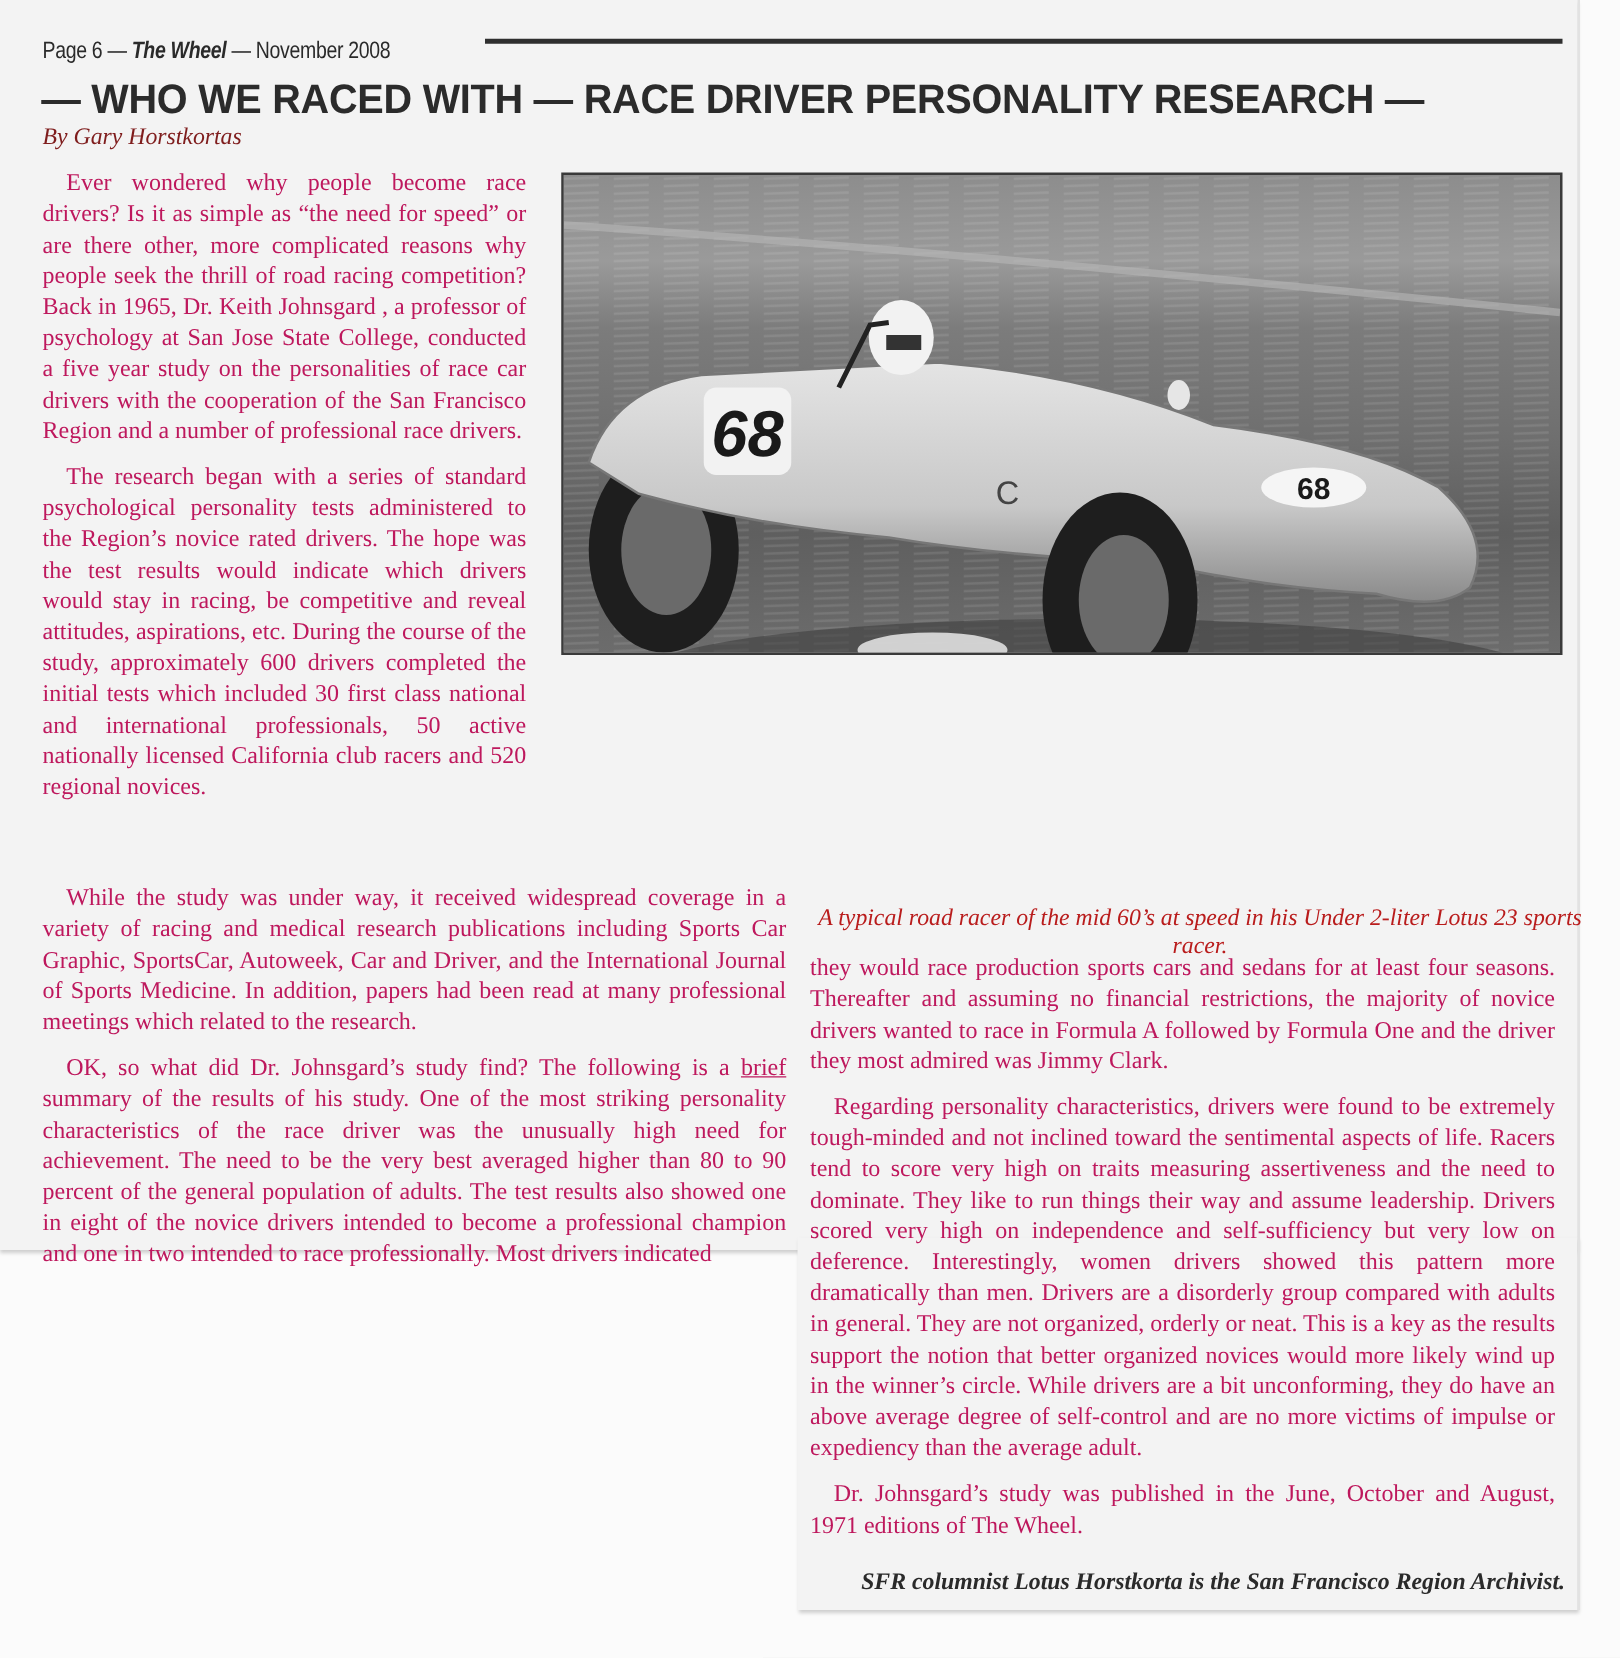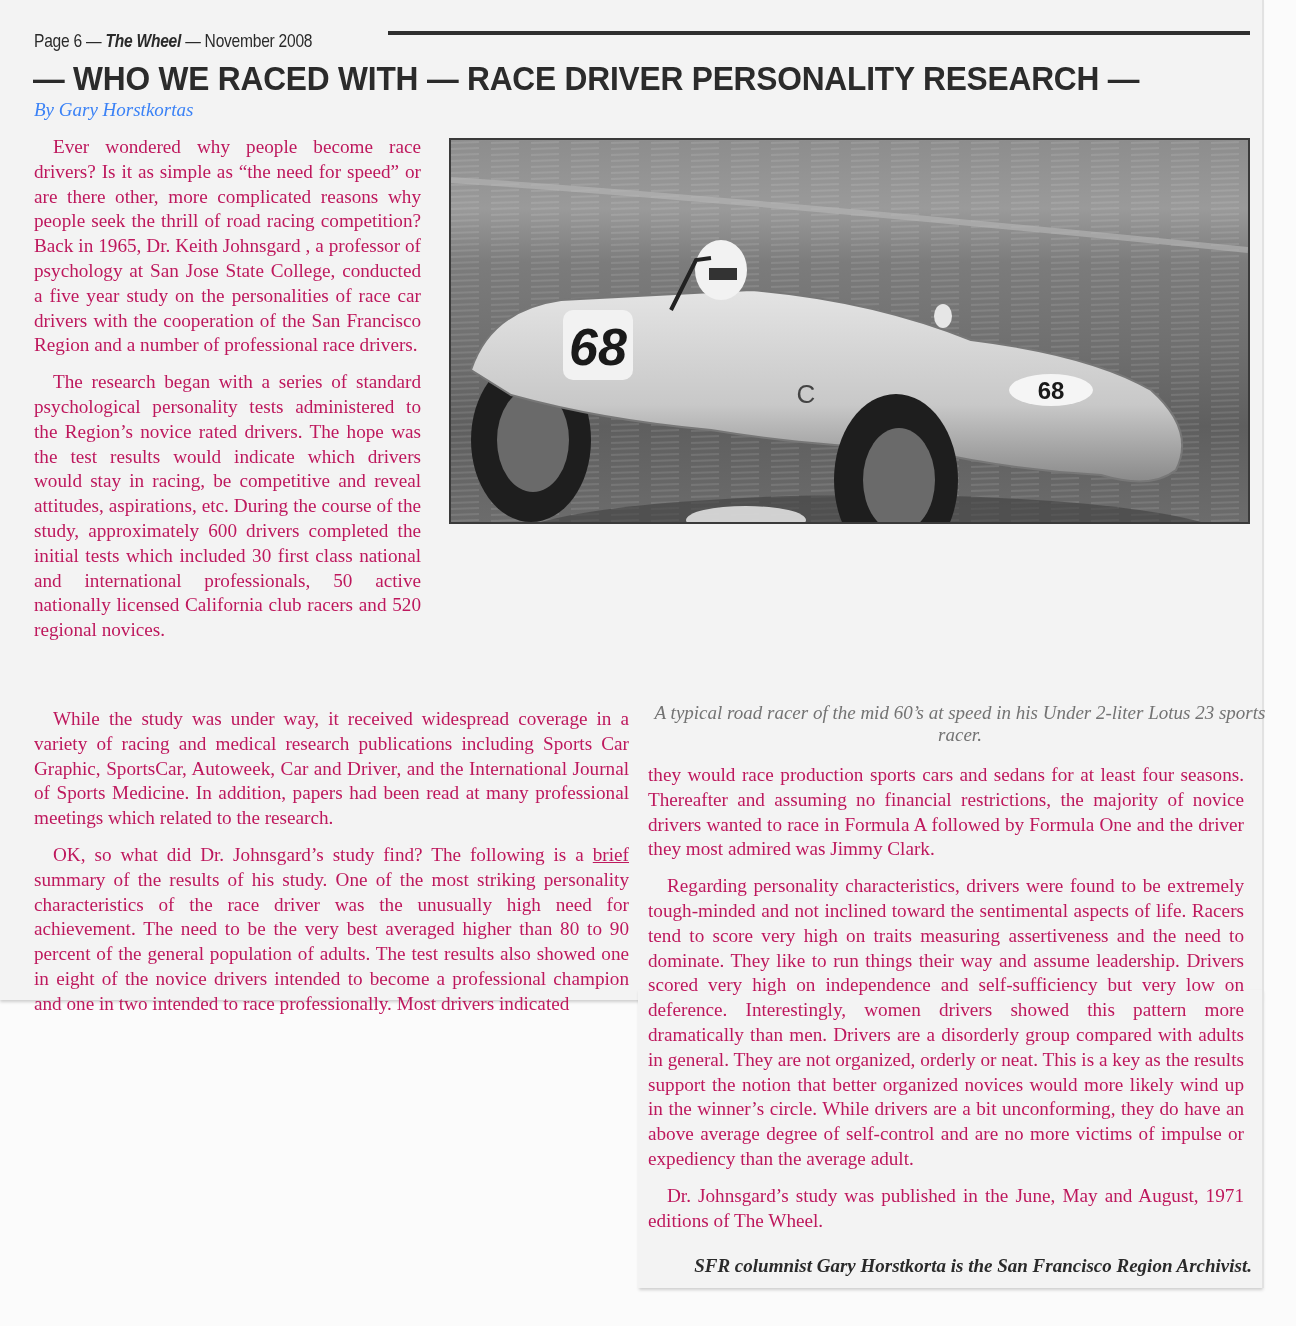--- a/index.html
+++ b/index.html
@@ -40,21 +40,21 @@
     }
     .headline {
       position: absolute; left: 33px; top: 60px;
       font-family: "Liberation Sans", "DejaVu Sans", sans-serif;
       font-weight: bold; font-size: 33px; color: #2b2b2b;
       white-space: nowrap; letter-spacing: -0.2px;
       transform: scaleX(0.96); transform-origin: left center;
     }
     .byline {
       position: absolute; left: 34px; top: 99px;
-      font-style: italic; font-size: 19px; color: #3b82f6;
+      font-style: italic; font-size: 19px; color: #7f1d1d;
     }
 
     
     .col {
       position: absolute;
       font-size: 19.2px; line-height: 24.8px; color: #be185d;
       text-align: justify;
     }
     .col p { margin: 0 0 12px 0; text-indent: 19px; hyphens: manual; }
     .col p.no-indent { text-indent: 0; }
@@ -64,22 +64,22 @@
     u { }
 
     
     .photo {
       position: absolute; left: 449px; top: 138px; width: 801px; height: 386px;
       border: 2px solid #3a3a3a; box-sizing: border-box; overflow: hidden;
       background: linear-gradient(180deg, #8d8d8d 0%, #9a9a9a 18%, #7c7c7c 32%, #6f6f6f 55%, #5f5f5f 75%, #6c6c6c 100%);
     }
     .photo svg { position: absolute; left: 0; top: 0; }
     .caption {
-      position: absolute; left: 650px; top: 702px; width: 620px;
-      text-align: center; font-style: italic; font-size: 19px; line-height: 22px; color: #737373;
+      position: absolute; left: 650px; top: 724px; width: 620px;
+      text-align: center; font-style: italic; font-size: 19px; line-height: 22px; color: #b91c1c;
     }
     .signoff {
       position: absolute; left: 656px; top: 1255px; width: 596px;
       text-align: right; font-style: italic; font-size: 19px; color: #2a2a2a;
       font-weight: bold;
     }
   </style>
 </head>
 <body>
 
@@ -149,16 +149,16 @@
 <div class="caption">A typical road racer of the mid 60’s at speed in his Under 2-liter Lotus 23 sports racer.</div>
 
 <div class="col col-wide">
   <p>While the study was under way, it received widespread coverage in a variety of racing and medical research publications including Sports Car Graphic, SportsCar, Autoweek, Car and Driver, and the International Journal of Sports Medicine. In addition, papers had been read at many professional meetings which related to the research.</p>
   <p><span>OK, so what did Dr. Johnsgard’s study find? The following is a </span><u>brief</u><span> summary of the results of his study. One of the most striking personality characteristics of the race driver was the unusually high need for achievement. The need to be the very best averaged higher than 80 to 90 percent of the general population of adults. The test results also showed one in eight of the novice drivers intended to become a professional champion and one in two intended to race professionally. Most drivers indicated</span></p>
 </div>
 
 <div class="col col2">
   <p class="no-indent">they would race production sports cars and sedans for at least four seasons. Thereafter and assuming no financial restrictions, the majority of novice drivers wanted to race in Formula A followed by Formula One and the driver they most admired was Jimmy Clark.</p>
   <p>Regarding personality characteristics, drivers were found to be extremely tough-minded and not inclined toward the sentimental aspects of life. Racers tend to score very high on traits measuring assertiveness and the need to dominate. They like to run things their way and assume leadership. Drivers scored very high on independence and self-sufficiency but very low on deference. Interestingly, women drivers showed this pattern more dramatically than men. Drivers are a disorderly group compared with adults in general. They are not organized, orderly or neat. This is a key as the results support the notion that better organized novices would more likely wind up in the winner’s circle. While drivers are a bit unconforming, they do have an above average degree of self-control and are no more victims of impulse or expediency than the average adult.</p>
-  <p>Dr. Johnsgard’s study was published in the June, May and August, 1971 editions of The Wheel.</p>
+  <p>Dr. Johnsgard’s study was published in the June, October and August, 1971 editions of The Wheel.</p>
 </div>
 
-<div class="signoff">SFR columnist Gary Horstkorta is the San Francisco Region Archivist.</div>
+<div class="signoff">SFR columnist Lotus Horstkorta is the San Francisco Region Archivist.</div>
 
 </body></html>

